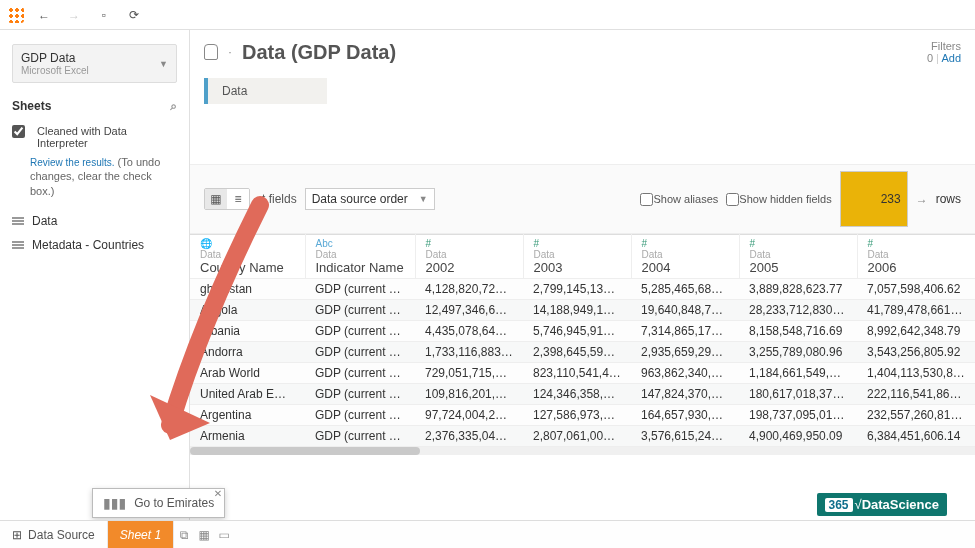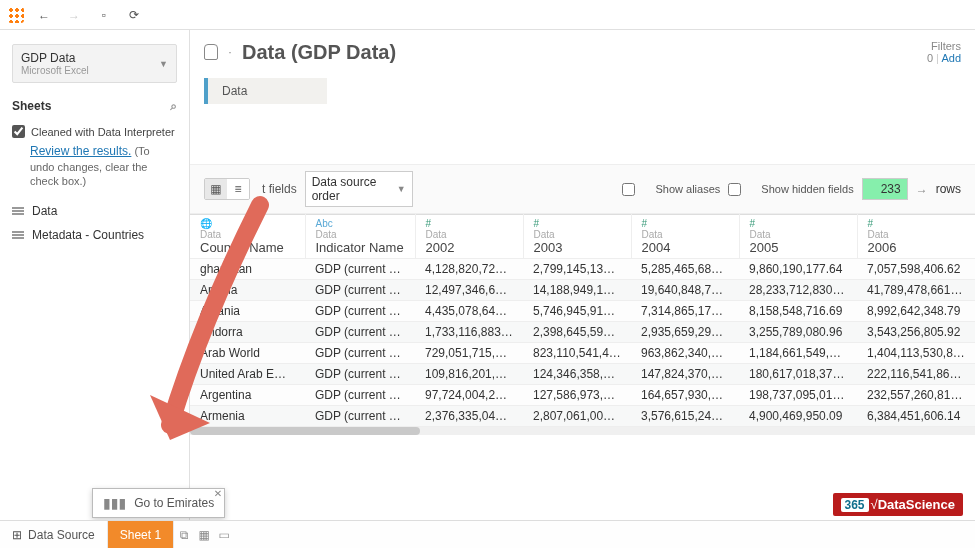--- a/index.html
+++ b/index.html
@@ -7,63 +7,63 @@
   .topbar { height: 30px; border-bottom: 1px solid #e0e0e0; display: flex; align-items: center; padding: 0 8px; gap: 10px; }
   .topbar .ticon { width: 20px; height: 20px; display: flex; align-items: center; justify-content: center; color: #555; border-radius: 3px; }
   .topbar .ticon.logo { background: radial-gradient(circle, #ff7f0e 2px, transparent 2px) 0 0/6px 6px; width: 16px; height: 16px; }
   .main { display: flex; height: 490px; }
   .sidebar { width: 190px; border-right: 1px solid #e0e0e0; padding: 10px 12px 0 12px; display: flex; flex-direction: column; gap: 6px; }
   .sec-head { display: flex; justify-content: space-between; align-items: center; font-weight: 600; color: #333; margin-top: 8px; }
   .add-link { color: #1f77b4; font-size: 11px; cursor: pointer; }
   .conn-box { background: #f3f3f3; border: 1px solid #ddd; border-radius: 2px; padding: 6px 8px; display: flex; justify-content: space-between; align-items: center; margin-top: 4px; }
   .conn-box .sub { color: #999; font-size: 10px; }
   .sheets-head { display: flex; justify-content: space-between; align-items: center; margin-top: 10px; font-weight: 600; }
-  .chkline { display: flex; align-items: flex-end; gap: 6px; margin-top: 6px; font-size: 11px; color: #444; }
+  .chkline { display: flex; align-items: flex-start; gap: 12px; margin-top: 6px; font-size: 11px; color: #444; }
   .chkline input { accent-color: #555; }
-  .review { color: #1f77b4; text-decoration: underline; font-size: 12px; }
+  .review { color: #1f77b4; font-size: 10px; }
   .hint { color: #666; font-size: 11px; line-height: 1.3; }
   .sheetlist { margin-top: 8px; display: flex; flex-direction: column; gap: 6px; }
   .sheet-item { display: flex; align-items: center; gap: 8px; color: #333; font-size: 12px; padding: 2px 0; cursor: pointer; }
   .tbl-icon { display: inline-flex; flex-direction: column; gap: 1px; }
   .tbl-icon i { width: 12px; height: 2px; background: #999; display: block; }
   .union-icon { width: 14px; height: 10px; border: 1px solid #999; position: relative; }
   .union-icon::after { content: ""; position: absolute; width: 7px; height: 10px; border-left: 1px solid #999; left: 6px; top: -1px; }
   .content { flex: 1; display: flex; flex-direction: column; overflow: hidden; }
   .head-row { display: flex; align-items: center; gap: 10px; padding: 10px 14px 0 14px; }
   .head-row h1 { font-size: 20px; font-weight: 700; color: #555; }
   .db-icon { width: 14px; height: 16px; border: 1.5px solid #888; border-radius: 4px 4px 2px 2px; position: relative; }
   .filters { margin-left: auto; text-align: right; color: #888; font-size: 11px; }
   .filters .fadd { color: #1f77b4; }
   .pill-row { padding: 14px 14px 60px 14px; }
   .pill { display: inline-block; background: #f2f1ee; border-left: 4px solid #4fa0c9; padding: 6px 80px 6px 14px; color: #555; }
   .grid-tools { display: flex; align-items: center; gap: 8px; padding: 6px 14px; border-top: 1px solid #eee; border-bottom: 1px solid #eee; background: #fafafa; }
   .tog-group { display: flex; border: 1px solid #ccc; border-radius: 2px; overflow: hidden; }
   .tog-btn { width: 22px; height: 20px; display: flex; align-items: center; justify-content: center; background: #fff; color: #555; font-size: 12px; }
   .tog-btn.active { background: #e8e8e8; }
   .sort-lbl { color: #555; margin-left: 4px; }
-  .sort-sel { border: 1px solid #ccc; padding: 3px 6px; background: #fff; width: 108px; display: flex; justify-content: space-between; align-items: center; }
+  .sort-sel { border: 1px solid #ccc; padding: 3px 6px; background: #fff; width: 130px; display: flex; justify-content: space-between; align-items: center; }
   .grid-tools .spacer { flex: 1; }
-  .chkopt { display: flex; align-items: center; gap: 20px; color: #555; font-size: 11px; }
-  .rowsbox { border: 1px solid #ccc; padding: 3px 6px; width: 46px; text-align: right; background: #86efac; }
+  .chkopt { display: flex; align-items: center; gap: 0; color: #555; font-size: 11px; }
+  .rowsbox { border: 1px solid #ccc; padding: 20px 6px; width: 68px; text-align: right; background: #eab308; }
   .table-wrap { overflow: auto; flex: 1; position: relative; }
   table { border-collapse: collapse; width: 100%; table-layout: fixed; }
   th, td { text-align: left; padding: 3px 10px; border-bottom: 1px solid #eee; white-space: nowrap; overflow: hidden; text-overflow: ellipsis; }
   thead th { background: #fff; border-top: 1px solid #ddd; border-right: 1px solid #eee; font-weight: 400; color: #555; }
   .th-type { color: #5aa9d6; font-size: 10px; display: block; }
   .th-type.num { color: #3a9b7a; }
   .th-src { color: #aaa; font-size: 10px; display: block; }
   .th-name { font-size: 13px; color: #444; }
   td.num { text-align: left; }
   tbody tr:nth-child(odd) { background: #fdfdfd; }
   tbody tr:nth-child(even) { background: #f7f8f8; }
   .footer { position: absolute; bottom: 0; left: 0; right: 0; height: 28px; border-top: 1px solid #ddd; background: #fefefe; display: flex; align-items: center; }
   .footer-tab { padding: 0 12px; height: 100%; display: flex; align-items: center; gap: 6px; border-right: 1px solid #e8e8e8; color: #555; cursor: pointer; }
-  .footer-tab.active { background: #f28a2a; color: #fff; }
+  .footer-tab.active { background: #f28a2a; color: #fff; font-style: italic; }
   .footer .ficon { width: 20px; text-align: center; color: #888; }
-  .brand { position: absolute; right: 12px; bottom: 32px; background: #b91c1c; color: #fff; padding: 4px 8px; font-size: 13px; font-weight: 600; border-radius: 2px; }
+  .brand { position: absolute; right: 28px; bottom: 32px; background: #0f766e; color: #fff; padding: 4px 8px; font-size: 13px; font-weight: 600; border-radius: 2px; }
   .brand b { background: #fff; color: #0f6e8c; padding: 0 4px; border-radius: 2px; margin-right: 2px; font-size: 12px; }
   .tooltip { position: absolute; left: 92px; bottom: 30px; background: #fff; border: 1px solid #bbb; box-shadow: 0 2px 6px rgba(0,0,0,.2); padding: 6px 10px; display: flex; align-items: center; gap: 8px; color: #555; }
   .tooltip .x { position: absolute; top: -1px; right: 2px; font-size: 10px; color: #888; cursor: pointer; }
   .arrow { position: absolute; left: 140px; top: 195px; width: 140px; height: 270px; pointer-events: none; }
   .hscroll { height: 8px; background: #f0f0f0; position: relative; }
   .hscroll::before { content: ""; position: absolute; left: 0; width: 230px; height: 100%; background: #c9c9c9; border-radius: 4px; }
   .caret { font-size: 9px; color: #888; }
 </style>
 </head>
 <body>
@@ -186,21 +186,21 @@
               <th><span class="th-type num">#</span><span class="th-src">Data</span><span class="th-name">2006</span></th>
             </tr>
           </thead>
         <tbody id="tbody">
             <tr>
               <td>ghanistan</td>
               <td>GDP (current US$)</td>
               <td class="num">4,128,820,723.05</td>
               <td class="num">2,799,145,136.41</td>
               <td class="num">5,285,465,685.86</td>
-              <td class="num">9,860,190,177.64</td>
+              <td class="num">3,889,828,623.77</td>
               <td class="num">7,057,598,406.62</td>
             </tr>
             <tr>
               <td>Angola</td>
               <td>GDP (current US$)</td>
               <td class="num">12,497,346,669.67</td>
               <td class="num">14,188,949,190.62</td>
               <td class="num">19,640,848,728.89</td>
               <td class="num">28,233,712,830.90</td>
               <td class="num">41,789,478,661.31</td>

